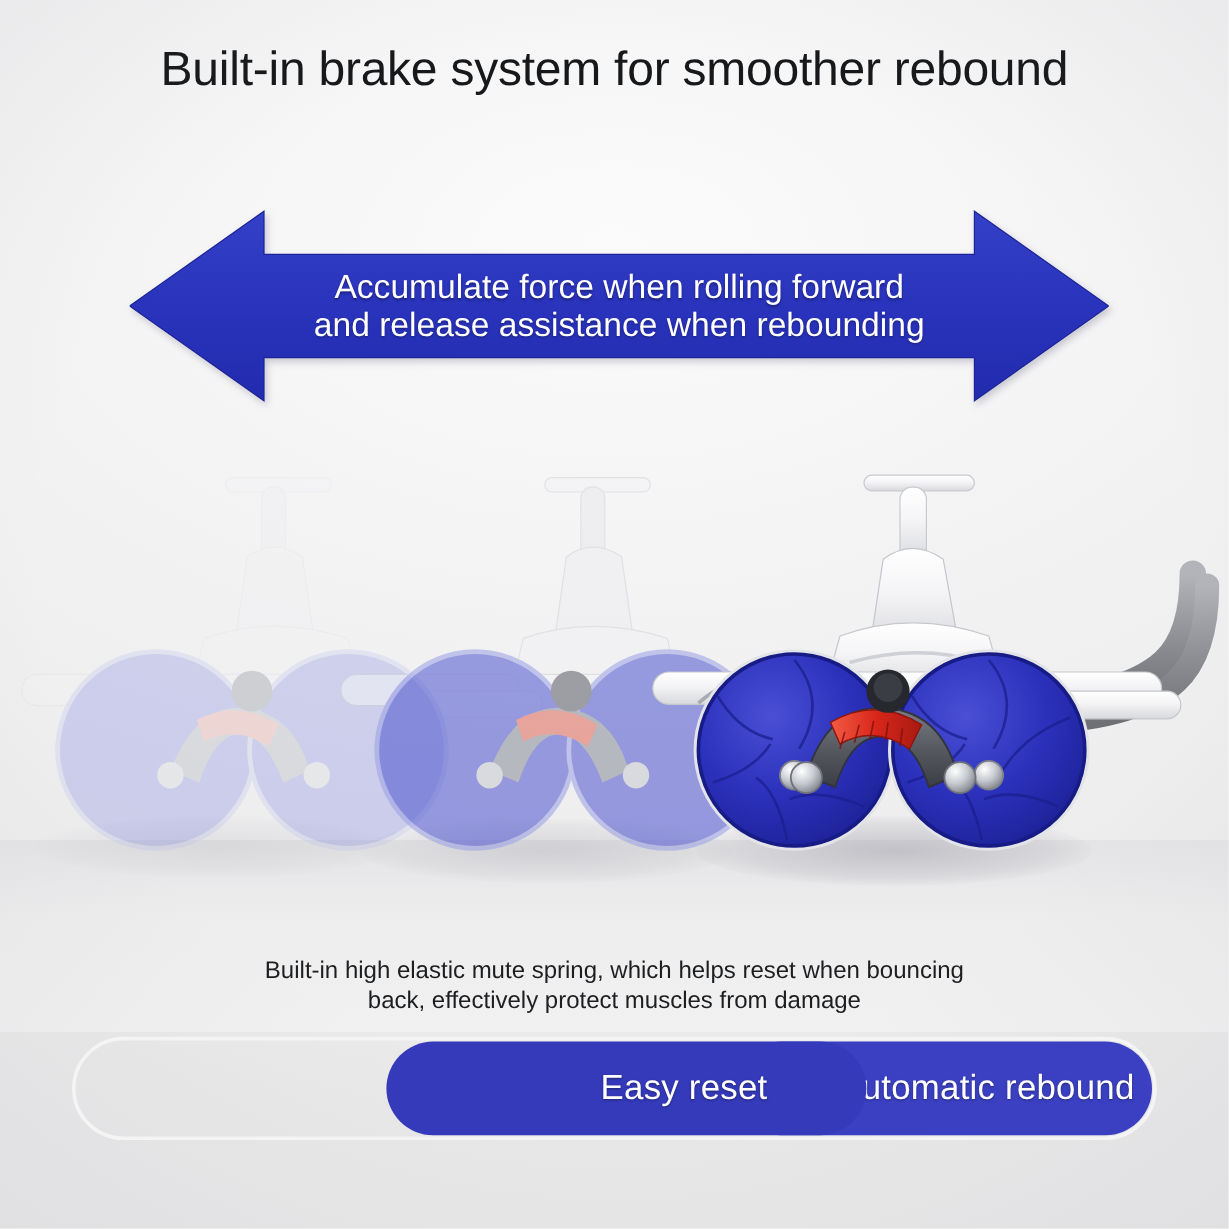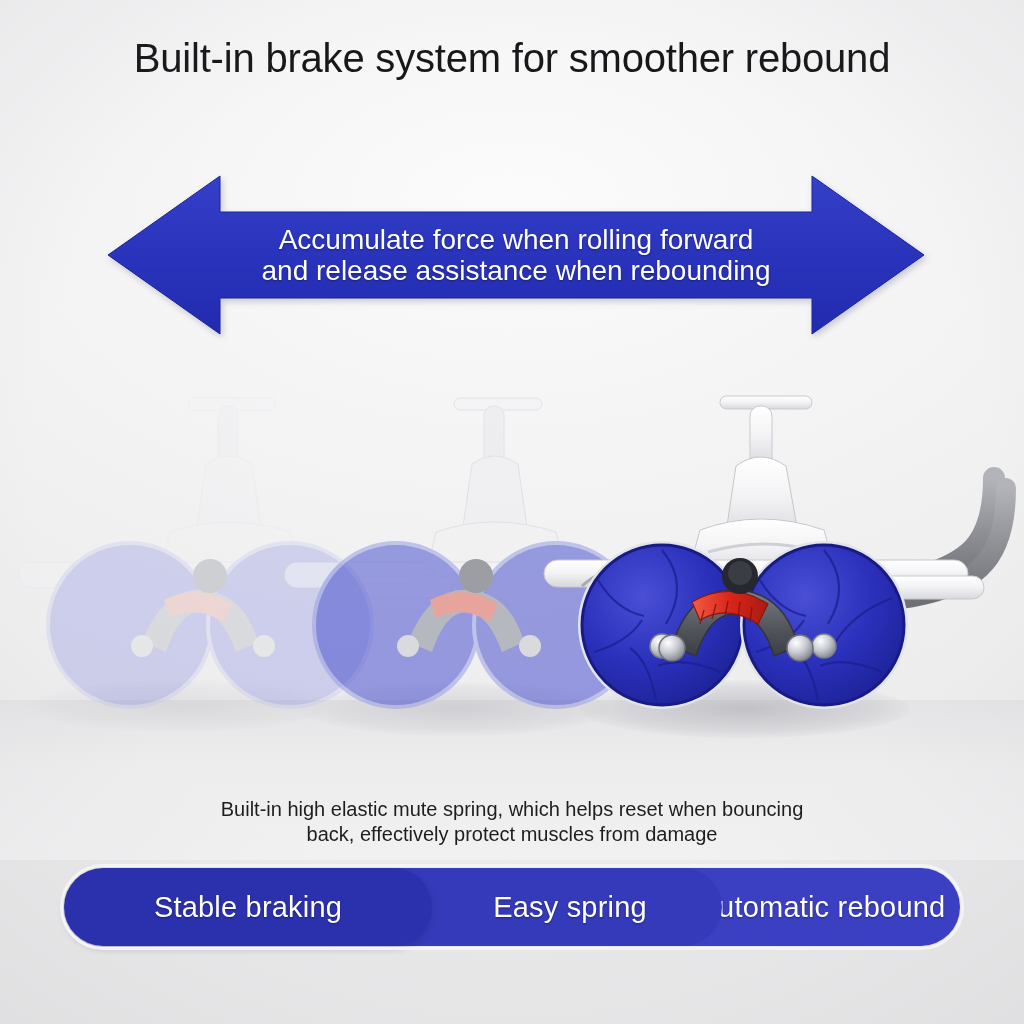--- a/index.html
+++ b/index.html
@@ -271,19 +271,18 @@
     </div>
   </div>
 
   <div class="caption">
     <div>Built-in high elastic mute spring, which helps reset when bouncing</div>
     <div>back, effectively protect muscles from damage</div>
   </div>
 
   <div class="pillband">
     <div class="pill" id="pill-3">Automatic rebound</div>
-    <div class="pill" id="pill-2">Easy spring</div>
-    <div class="pill" id="pill-1">Stable braking</div>
+    <div class="pill" id="pill-2">Easy reset</div>
     <div class="pill-halo"></div>
   </div>
 
   <div class="vignette"></div>
 </div>
 
 </body></html>

